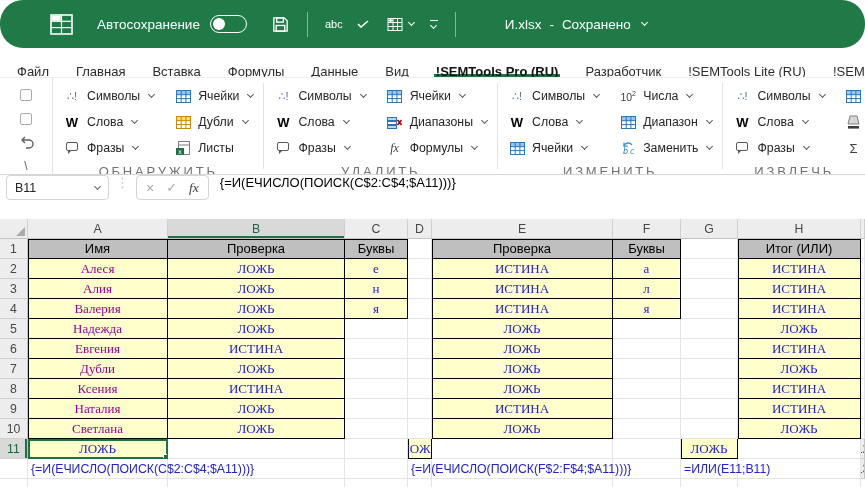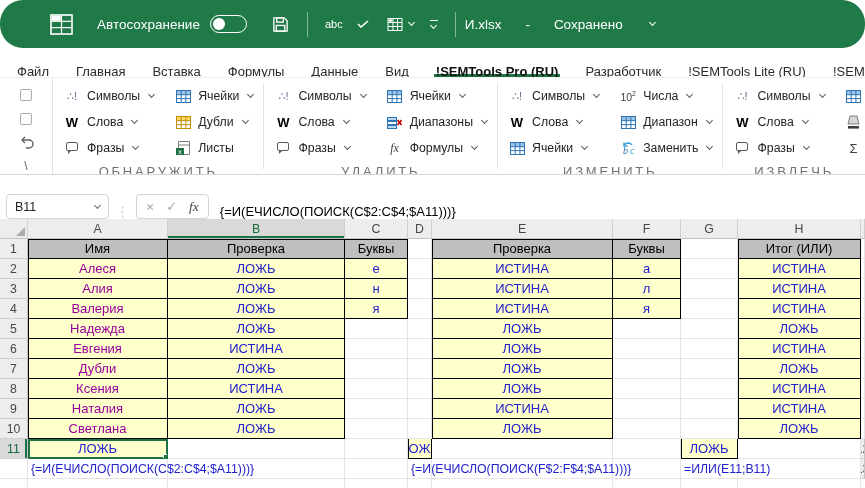--- a/index.html
+++ b/index.html
@@ -17,21 +17,21 @@
   .tb-logo{margin-right:24px;display:flex;align-items:center;}
   .tb-autosave-label{font-size:13.5px;margin-right:10px;}
   .toggle{width:37px;height:18px;border:1.5px solid #fff;border-radius:10px;
           position:relative;margin-right:16px;display:inline-block;}
   .knob{position:absolute;left:2px;top:1.5px;width:12px;height:12px;border-radius:50%;background:#fff;}
   .tb-ic{margin:0 8px;display:flex;align-items:center;gap:3px;}
   .tsep{width:1px;height:25px;background:rgba(255,255,255,.45);margin:0 9px;}
   .qat-abc{flex-direction:row;gap:14px;font-size:11px;line-height:8px;}
   .qat-coll{flex-direction:column;gap:2px;}
   .qat-coll .bar{width:8px;height:1.5px;background:#fff;}
-  .tb-title{display:flex;align-items:center;gap:24px;font-size:13.5px;}
+  .tb-title{display:flex;align-items:center;gap:8px;font-size:13.5px;margin-left:40px;}
 
   .chev{width:5px;height:5px;border-right:1.4px solid #5A5A5A;border-bottom:1.4px solid #5A5A5A;
         transform:rotate(45deg);display:inline-block;margin-left:3px;margin-top:-3px;flex:none;}
   .chev-w{border-color:#fff;}
 
   
   .tabrow{height:30px;display:flex;align-items:stretch;gap:23px;padding:0 15px;
           font-size:13px;color:#2b2b2b;border-bottom:1px solid #EFEFEF;
           overflow:hidden;white-space:nowrap;background:#fff;}
   .tab{display:flex;align-items:center;padding:0 2px;margin-top:18px;}
@@ -60,21 +60,21 @@
   .ic-bub{width:12px;height:9px;border:1.2px solid #595959;border-radius:2px;
           position:relative;display:inline-block;margin-top:-3px;}
   .ic-bub::after{content:"";position:absolute;left:1px;bottom:-4px;width:0;height:0;
           border-top:4px solid #595959;border-right:4px solid transparent;}
   .ic-fx{font:italic 12px "Liberation Serif",serif;color:#3F3F3F;}
   .ic-num{font-size:10.5px;color:#3F3F3F;}
   .ic-num sup{font-size:7px;}
   .ic-sig{font-size:13px;color:#3F3F3F;}
 
   
-  .fbar{height:44px;display:flex;align-items:flex-end;padding-left:6px;background:#fff;gap:7px;}
+  .fbar{height:44px;display:flex;align-items:flex-start;padding-left:6px;background:#fff;gap:7px;}
   .namebox{width:103px;height:25px;border:1px solid #D4D4D4;border-radius:4px;display:flex;
            align-items:center;padding:0 8px;font-size:12.5px;color:#222;}
   .namebox .chev{margin-left:auto;border-color:#666;}
   .vdots{color:#C2C2C2;font-size:13px;}
   .fbtns{height:25px;border:1px solid #D4D4D4;border-radius:4px;display:flex;align-items:center;
          gap:12px;padding:0 9px;}
   .fx-x{color:#A9A9A9;font-size:14px;}
   .fx-ok{color:#A9A9A9;font-size:13px;}
   .fx-fx{font:italic 13.5px "Liberation Serif",serif;color:#3F3F3F;}
   .ffield{font-size:13px;color:#000;padding-left:4px;white-space:nowrap;overflow:hidden;}
@@ -93,21 +93,21 @@
           color:#474747;font-size:12.3px;}
   .activerow{background:#D9D9D9;box-shadow:inset -2px 0 0 var(--green);color:#18673D;}
   .corner{position:relative;}
   .corner::after{content:"";position:absolute;right:2px;bottom:2px;
           border-left:9px solid transparent;border-bottom:9px solid #ABABAB;}
   .tbl{border-right:1px solid #000;border-bottom:1px solid #000;}
   .b-l{box-shadow:inset 1px 0 0 #000;}
   .b-t{box-shadow:inset 0 1px 0 #000;}
   .b-lt{box-shadow:inset 1px 0 0 #000,inset 0 1px 0 #000;}
   .gray{background:var(--grayfill);}
-  .yellow{background:var(--yfill);}
+  .yellow{background:var(--yfill);font-family:Liberation Serif, serif;}
   .name{color:var(--magenta);}
   .bool{color:var(--blue);}
   .sel{position:relative;z-index:3;outline:2px solid var(--green);outline-offset:-2px;}
   .handle{position:absolute;right:-2px;bottom:-2px;width:6px;height:6px;
           background:var(--green);border:1px solid #fff;z-index:4;}
   .fcell{justify-content:flex-start;padding-left:3px;color:var(--blue);font-size:12.3px;
          white-space:nowrap;overflow:visible;position:relative;z-index:2;background:transparent;}
 </style>
 </head>
 <body>

